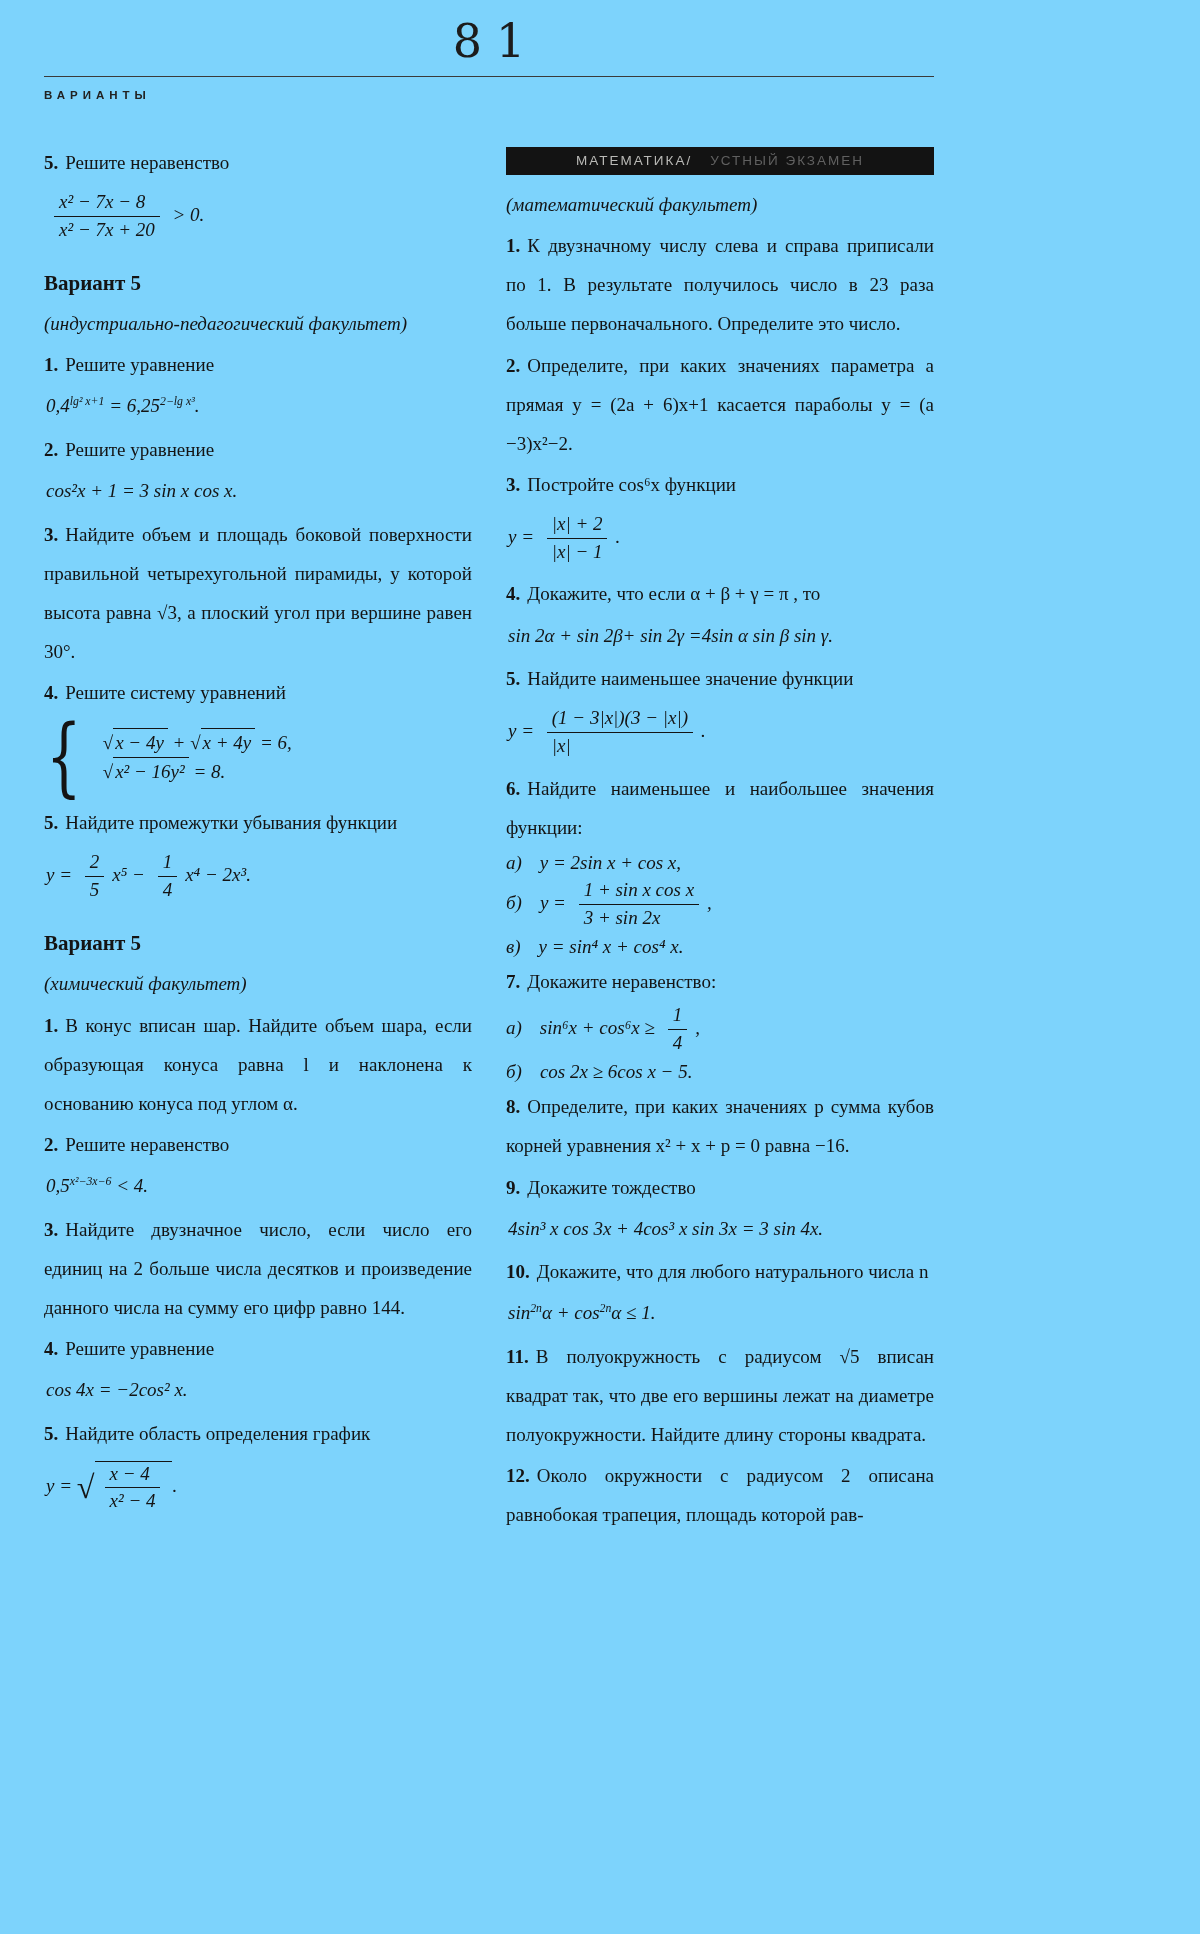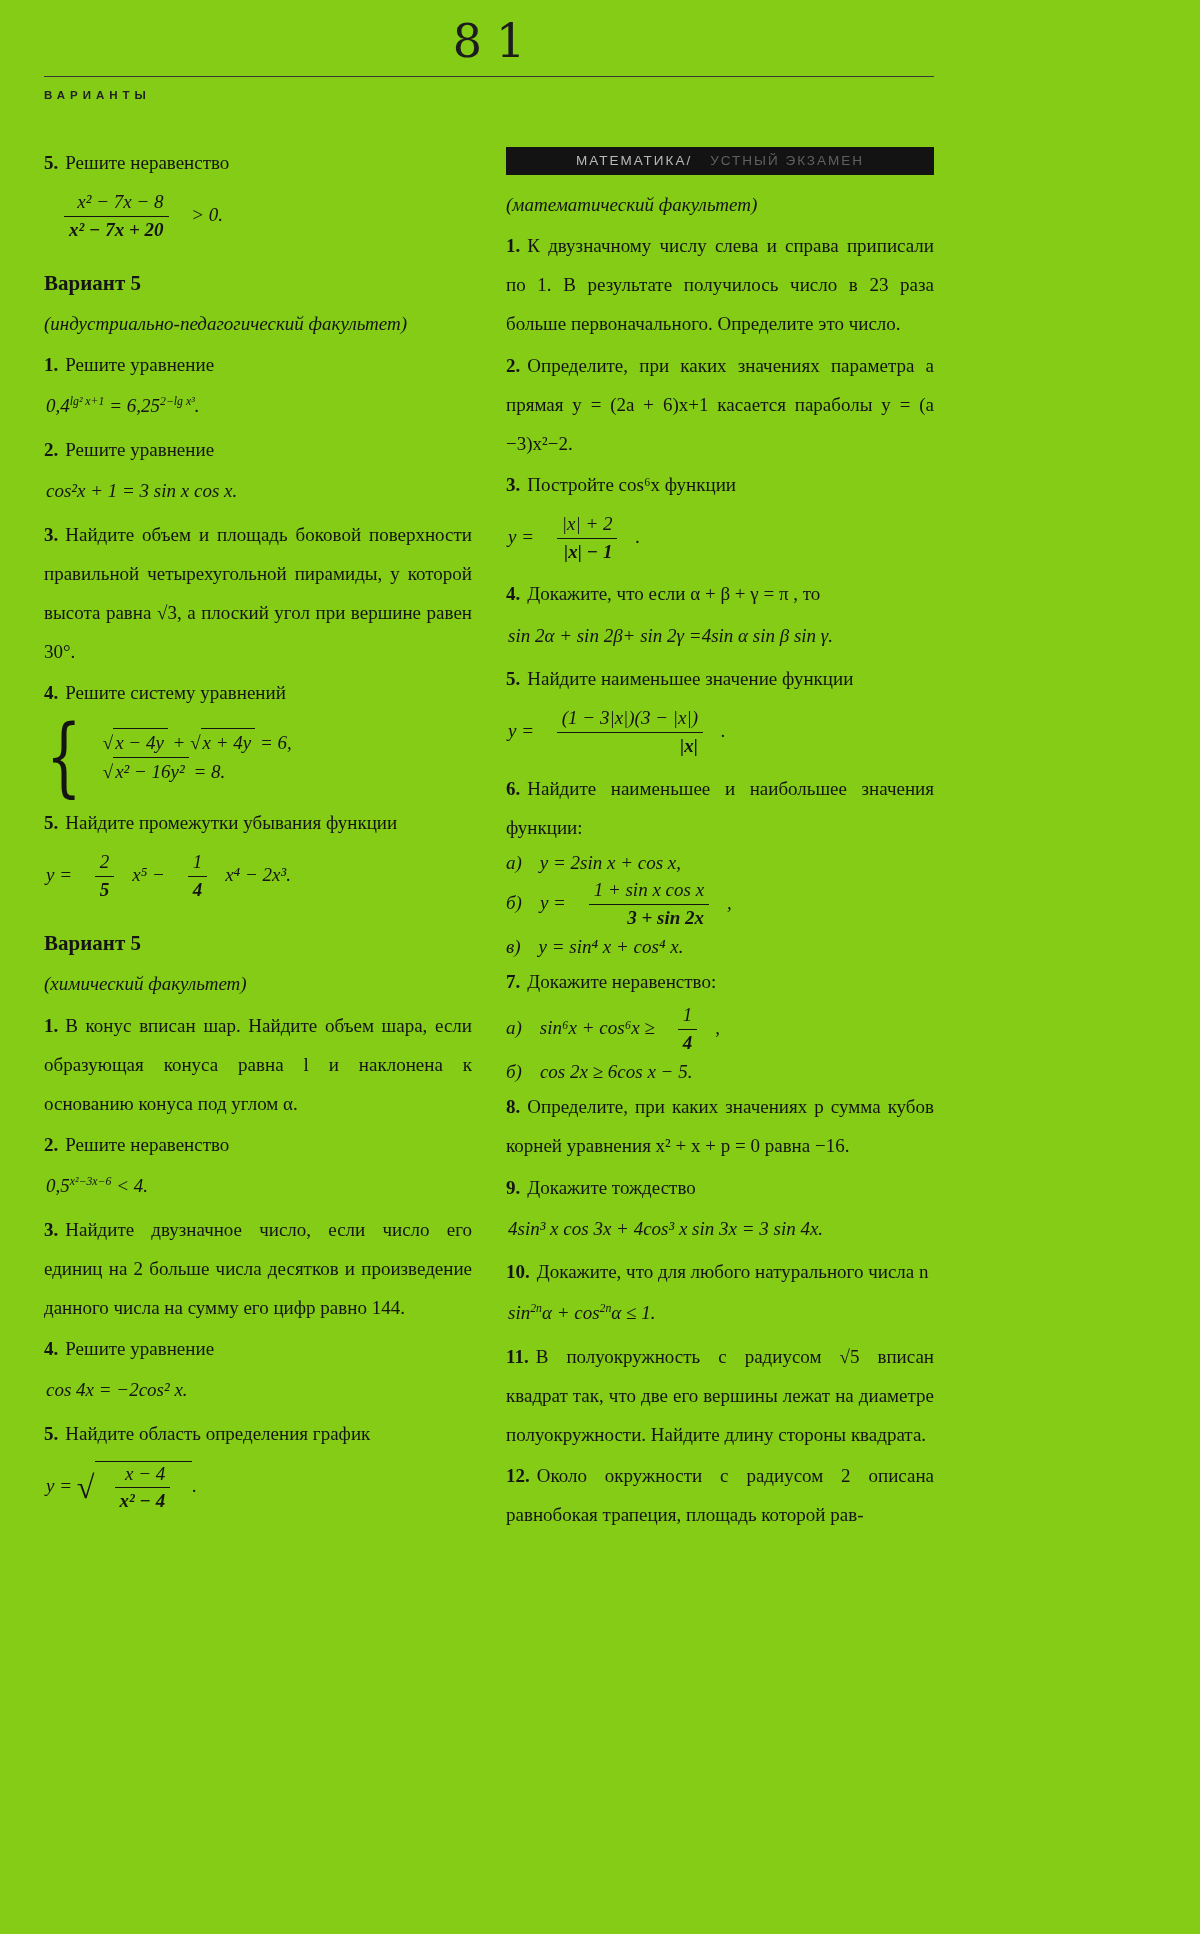--- a/index.html
+++ b/index.html
@@ -1,18 +1,18 @@
 <!DOCTYPE html>
 <html><head>
 <meta charset="utf-8">
 <style>
   html,body { margin:0; padding:0; background:#e9e9e7; }
   .page {
     position:relative; width:1200px; height:1934px; margin:0 auto;
-    background:#84cc16; color:#141414;
+    background:#7dd3fc; color:#141414;
     font-family:"Liberation Serif","DejaVu Serif",serif;
     overflow:hidden;
   }
   .content { position:absolute; left:44px; top:14px; width:890px; }
 
   .page-number {
     text-align:center; font-size:46px; font-weight:400;
     letter-spacing:14px; padding-left:14px; color:#1c1c1c;
     font-family:"DejaVu Serif",serif;
   }
@@ -27,23 +27,23 @@
 
   p.prob { margin:0 0 2px 0; }
   .pnum { font-weight:bold; padding-right:7px; }
 
   .variant-title { font-size:21px; font-weight:bold; margin:24px 0 4px 0; line-height:1.6; }
   .variant-subtitle { font-style:italic; margin:0 0 2px 0; text-align:left; }
 
   .formula { font-style:italic; margin:8px 0 10px 2px; line-height:1.45; text-align:left; }
   .formula sup { font-size:0.62em; line-height:0; }
 
-  .frac { display:inline-block; vertical-align:middle; text-align:right; line-height:1.3; margin:0 18px; }
+  .frac { display:inline-block; vertical-align:middle; text-align:left; line-height:1.3; margin:0 8px; }
   .frac .num { display:block; border-bottom:1.6px solid #141414; padding:0 5px 1px 5px; }
-  .frac .den { display:block; padding:1px 5px 0 5px;font-weight:bold; }
+  .frac .den { display:block; padding:1px 5px 0 5px; }
 
   .sqrt { display:inline-block; white-space:nowrap; }
   .sqrt .sign { font-style:normal; }
   .sqrt .rad { border-top:1.6px solid #141414; padding:0 4px 0 2px; display:inline-block; }
   .sqrt.big .sign { font-size:1.7em; vertical-align:middle; line-height:0.8; }
   .sqrt.big .rad { vertical-align:middle; }
 
   .system { display:flex; align-items:center; }
   .brace {
     font-style:normal; font-size:86px; font-weight:300; line-height:0.85;

